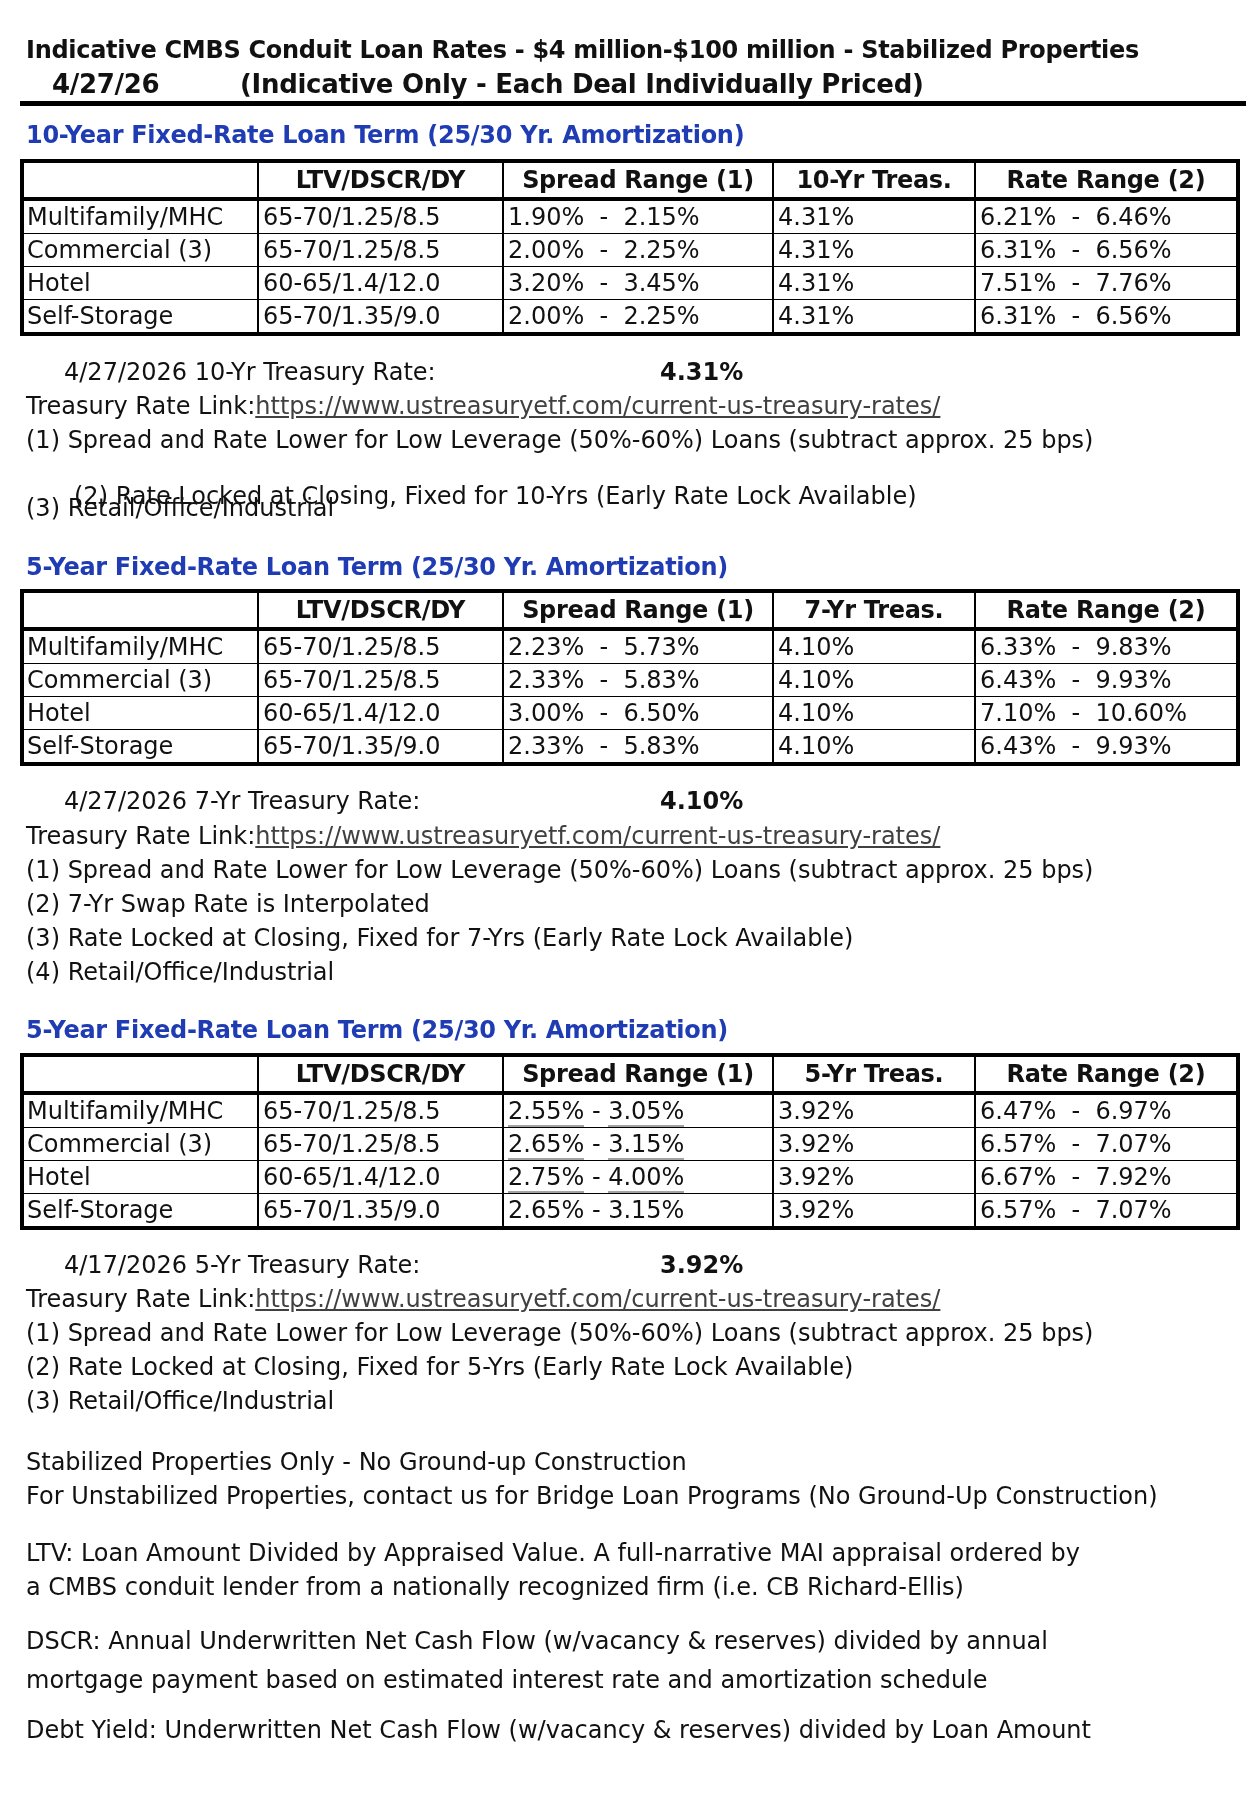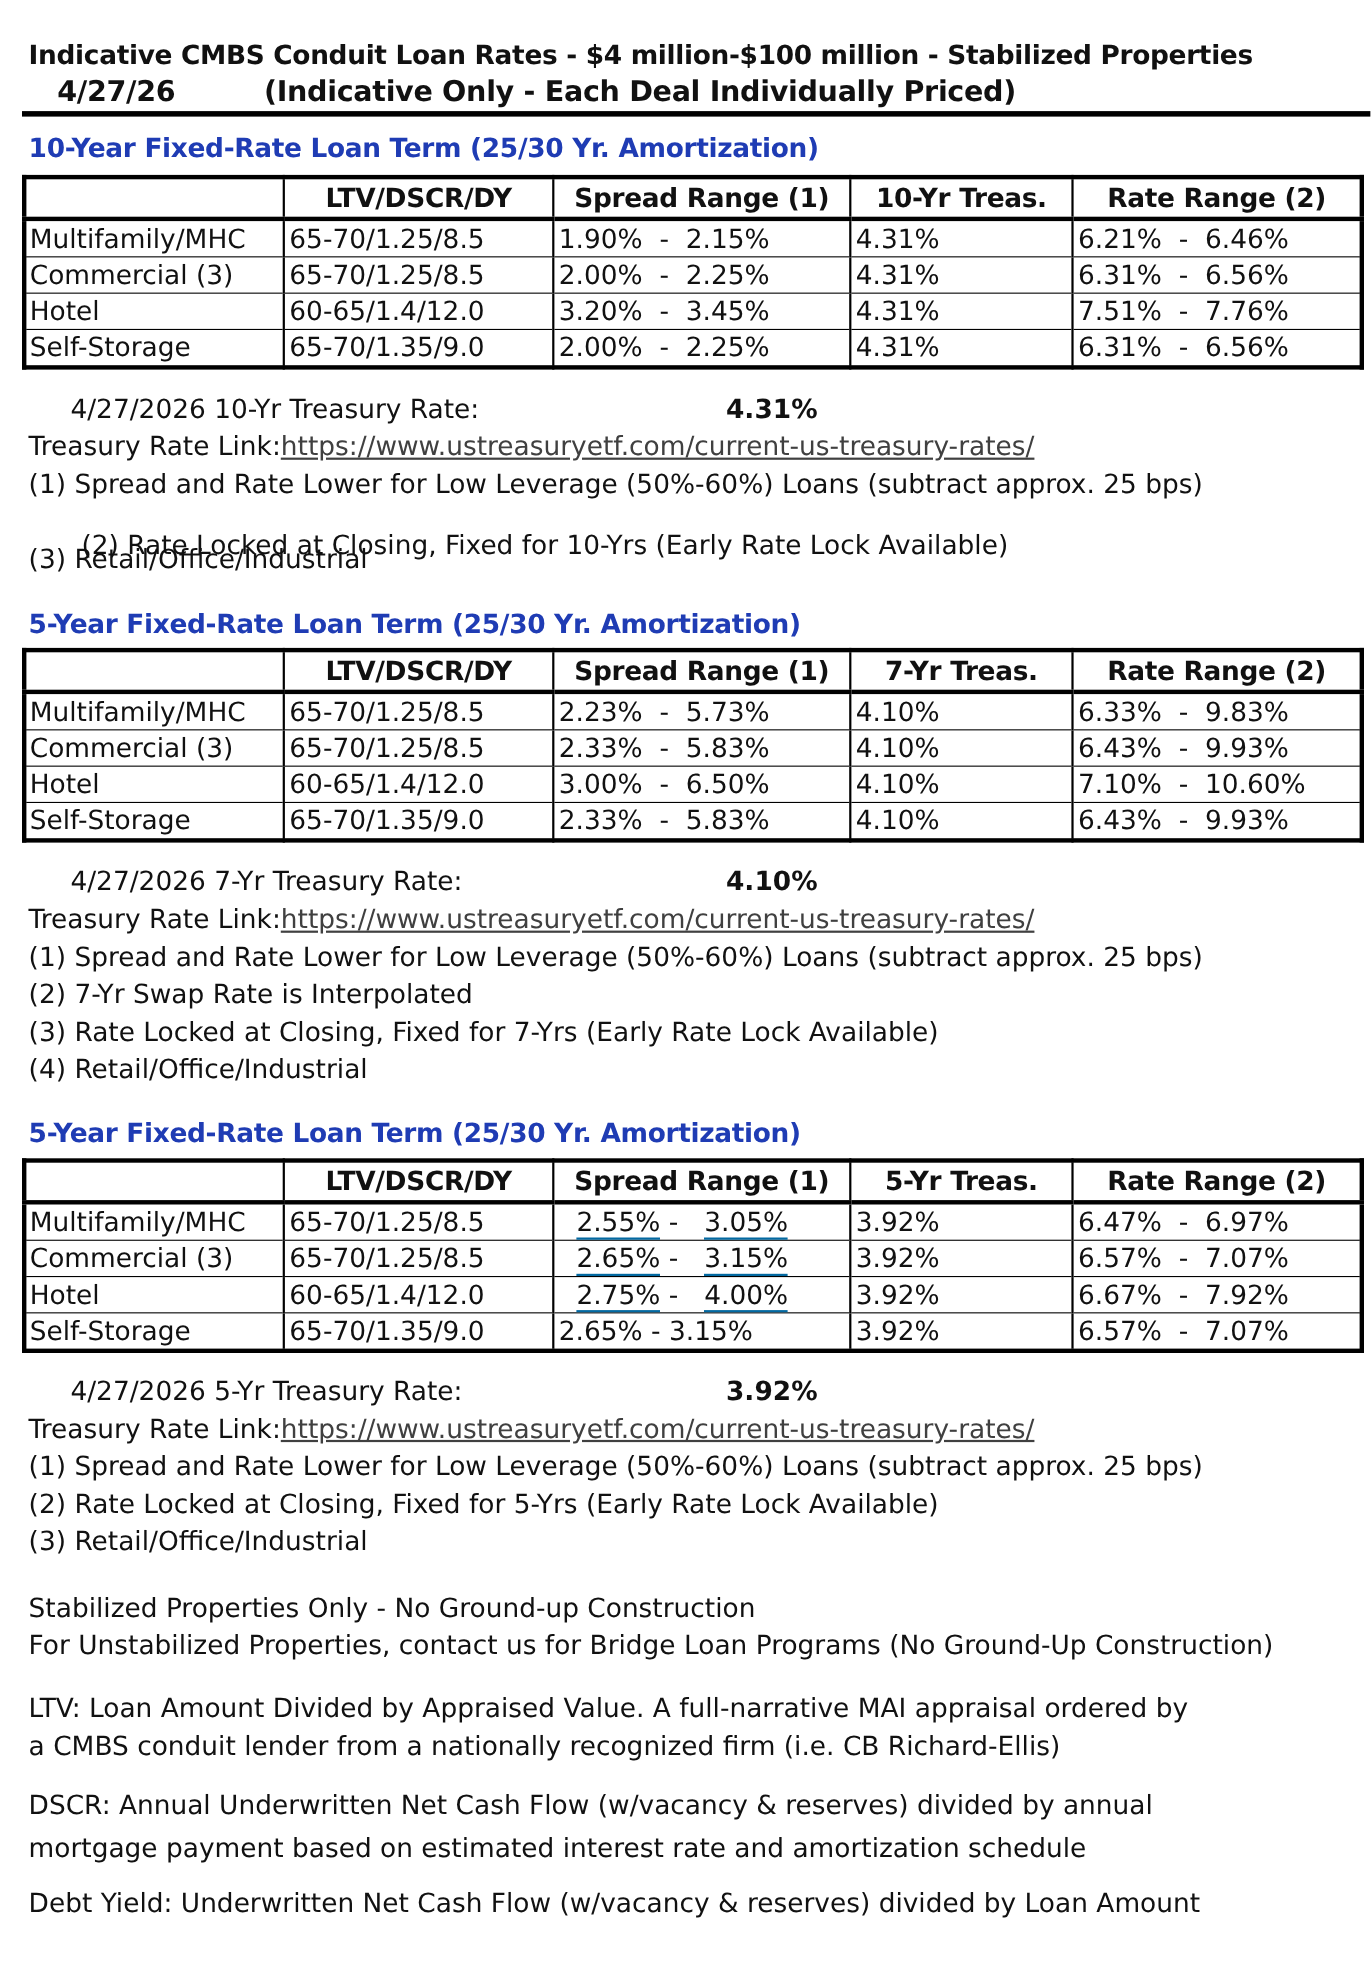--- a/index.html
+++ b/index.html
@@ -12,21 +12,21 @@
 
   .section-heading { position: absolute; left: 26px; font-weight: bold; font-size: 24px; line-height: 30px; color: #1f3cb4; white-space: nowrap; letter-spacing: -0.3px; }
 
   table.rates { position: absolute; left: 20px; width: 1220px; border-collapse: collapse; border: 4px solid #000; table-layout: fixed; }
   table.rates td, table.rates th { font-size: 24px; line-height: 32px; height: 32px; padding: 0 4px; white-space: nowrap; border-left: 2px solid #000; overflow: hidden; }
   table.rates th { font-weight: bold; text-align: center; border-bottom: 4px solid #000; height: 34px; letter-spacing: -0.3px; }
   table.rates td { border-top: 1px solid #000; text-align: left; }
   table.rates tr.first td { border-top: none; }
   table.rates td.prop { text-align: left; padding-left: 3px; }
   table.rates td:first-child, table.rates th:first-child { border-left: none; }
-  table.rates td.spread.underline-row span.u { border-bottom: 3px solid #0369a1; margin-left: 16px; }
+  table.rates td.spread.underline-row span.u { border-bottom: 3px solid #a3a3a3; }
 
   .line { position: absolute; left: 26px; font-size: 24px; line-height: 32px; white-space: nowrap; }
   .treas-label { position: absolute; left: 64px; font-size: 24px; line-height: 32px; white-space: nowrap; }
   .treas-value { position: absolute; left: 660px; font-size: 24px; line-height: 32px; font-weight: bold; white-space: nowrap; }
   .link { color: #404040; text-decoration: underline; text-align: center; }
   .body-text { position: absolute; left: 26px; font-size: 24px; line-height: 34px; white-space: nowrap; }
 </style>
 </head>
 <body>
 
@@ -186,21 +186,21 @@
   <tr>
     <td class="prop">Self-Storage</td>
     <td>65-70/1.35/9.0</td>
     <td class="spread" style="white-space:pre"><span>2.65%</span><span> - </span><span>3.15%</span></td>
     <td>3.92%</td>
     <td style="white-space:pre">6.57%  -  7.07%</td>
   </tr>
 </tbody>
   </table>
 
-<div class="treas-label" style="top:1249px;">4/27/2026 5-Yr Treasury Rate:</div>
+<div class="treas-label" style="top:1249px;">4/17/2026 5-Yr Treasury Rate:</div>
 <div class="treas-value" style="top:1249px;">3.92%</div>
 <div class="line" style="top:1283px;"><span>Treasury Rate Link:</span><span class="link">https://www.ustreasuryetf.com/current-us-treasury-rates/</span></div>
 <div class="line" style="top:1317px;">(1) Spread and Rate Lower for Low Leverage (50%-60%) Loans (subtract approx. 25 bps)</div>
 <div class="line" style="top:1351px;">(2) Rate Locked at Closing, Fixed for 5-Yrs (Early Rate Lock Available)</div>
 <div class="line" style="top:1385px;">(3) Retail/Office/Industrial</div>
 
 <div class="body-text" style="top:1445px;">Stabilized Properties Only - No Ground-up Construction</div>
 <div class="body-text" style="top:1479px;">For Unstabilized Properties, contact us for Bridge Loan Programs (No Ground-Up Construction)</div>
 <div class="body-text" style="top:1536px;">LTV: Loan Amount Divided by Appraised Value.  A full-narrative MAI appraisal ordered by</div>
 <div class="body-text" style="top:1570px;">a CMBS conduit lender from a nationally recognized firm (i.e. CB Richard-Ellis)</div>

